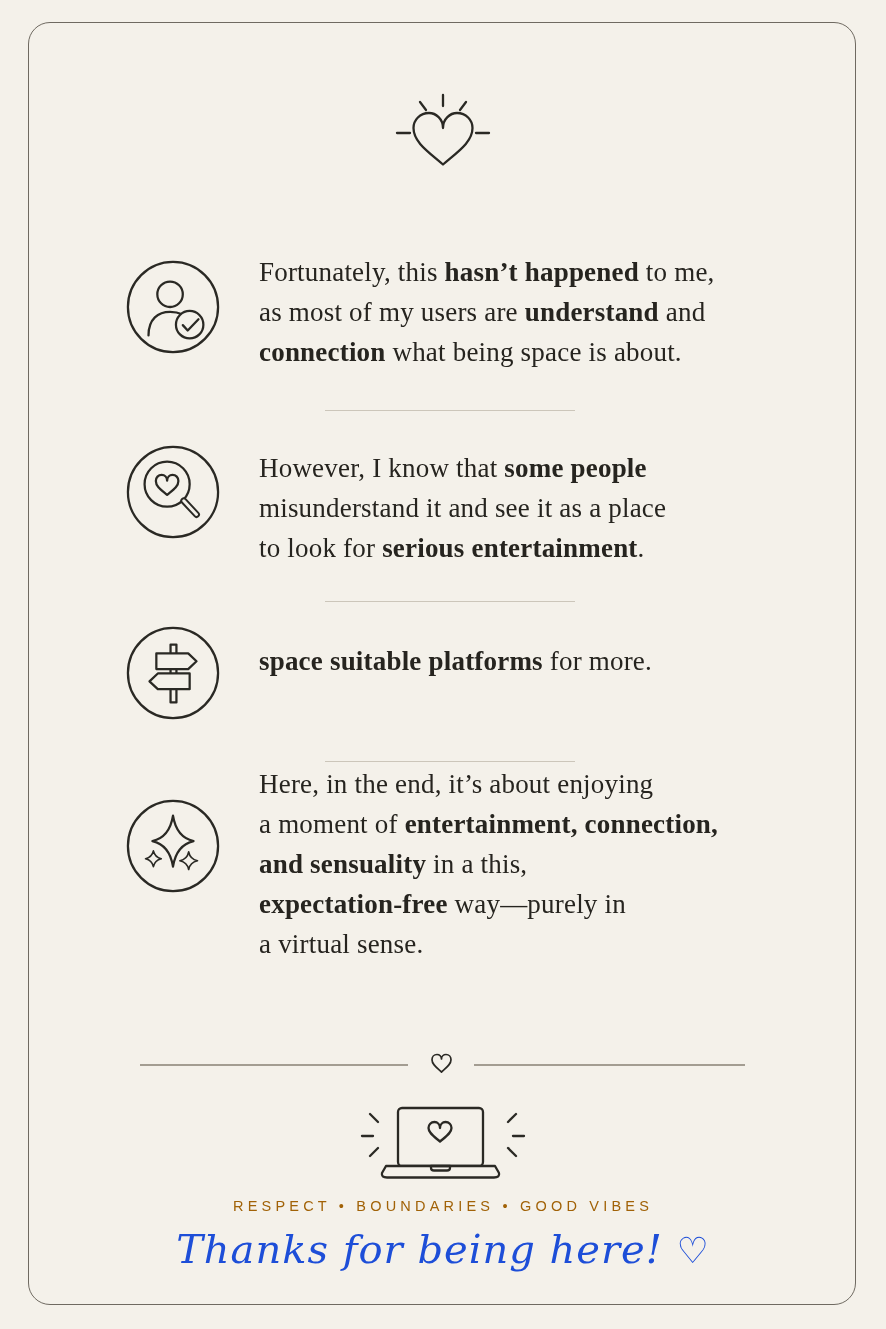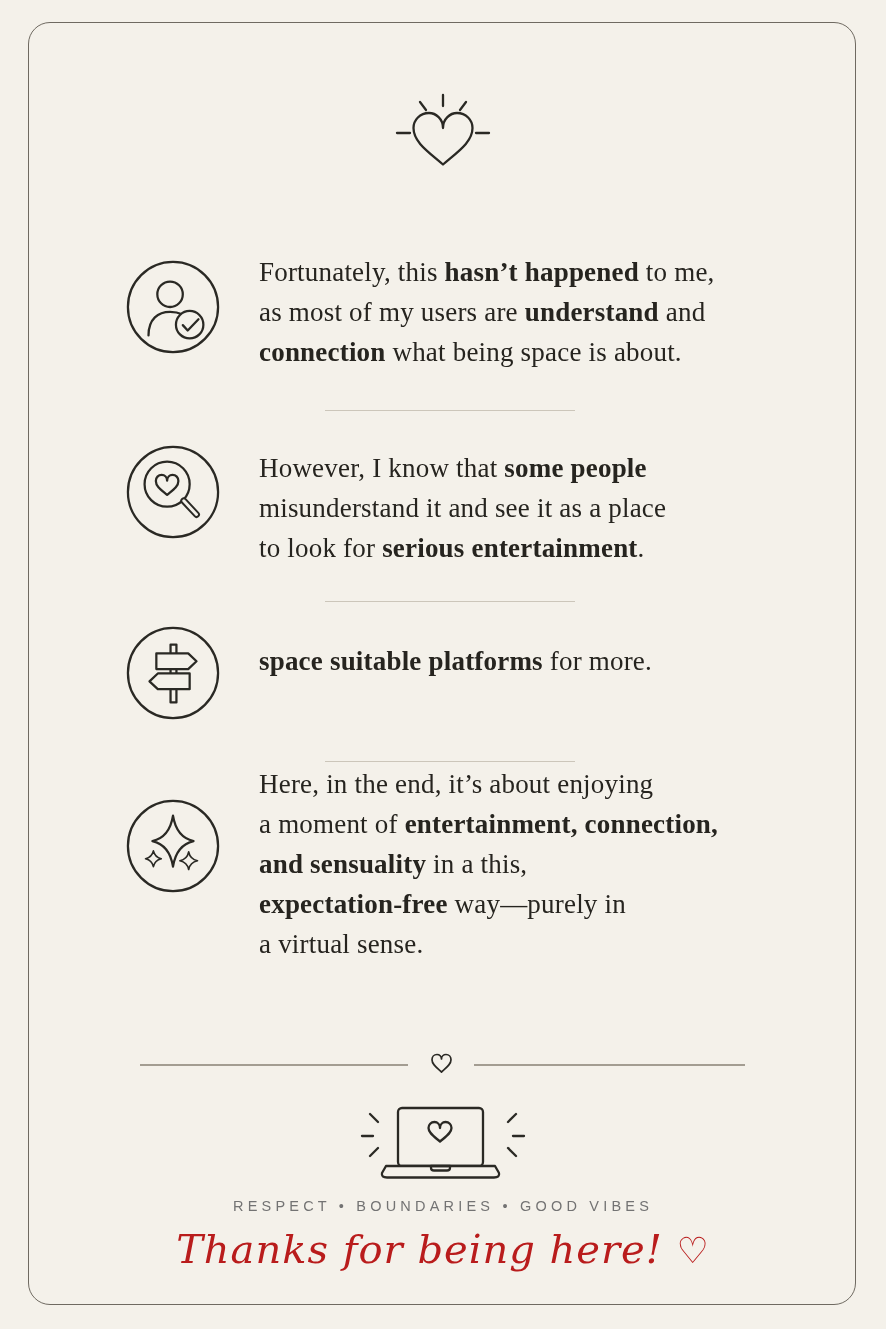--- a/index.html
+++ b/index.html
@@ -19,25 +19,25 @@
   .fillbg { fill:#f4f1ea; stroke:#2a2924; stroke-width:2.3; stroke-linejoin:round; }
   .section-text {
     font-size:27px; line-height:40px; white-space:pre-wrap; letter-spacing:0.2px;
   }
   .section-text .bold { font-weight:bold; }
   .divider { height:1px; background:#ccc6ba; }
   .fdiv-line { height:1.5px; background:#a39d92; }
   .tagline {
     left:0; right:0; text-align:center; top:1198px;
     font-family:"Liberation Sans", sans-serif; font-size:14.5px;
-    letter-spacing:4.2px; color:#737373; font-weight:500;
+    letter-spacing:4.2px; color:#a16207; font-weight:500;
   }
   .thanks {
     left:0; right:0; text-align:center; top:1226px;
-    font-style:italic; font-size:40px; color:#b91c1c;
+    font-style:italic; font-size:40px; color:#1d4ed8;
     font-family:"DejaVu Serif", serif; letter-spacing:1px;
   }
   .thanks .heart-glyph { font-style:normal; font-family:"DejaVu Sans", sans-serif; font-size:36px; }
   svg { display:block; }
 </style>
 </head>
 <body>
 
 <div class="page">
   <div class="frame"></div>

